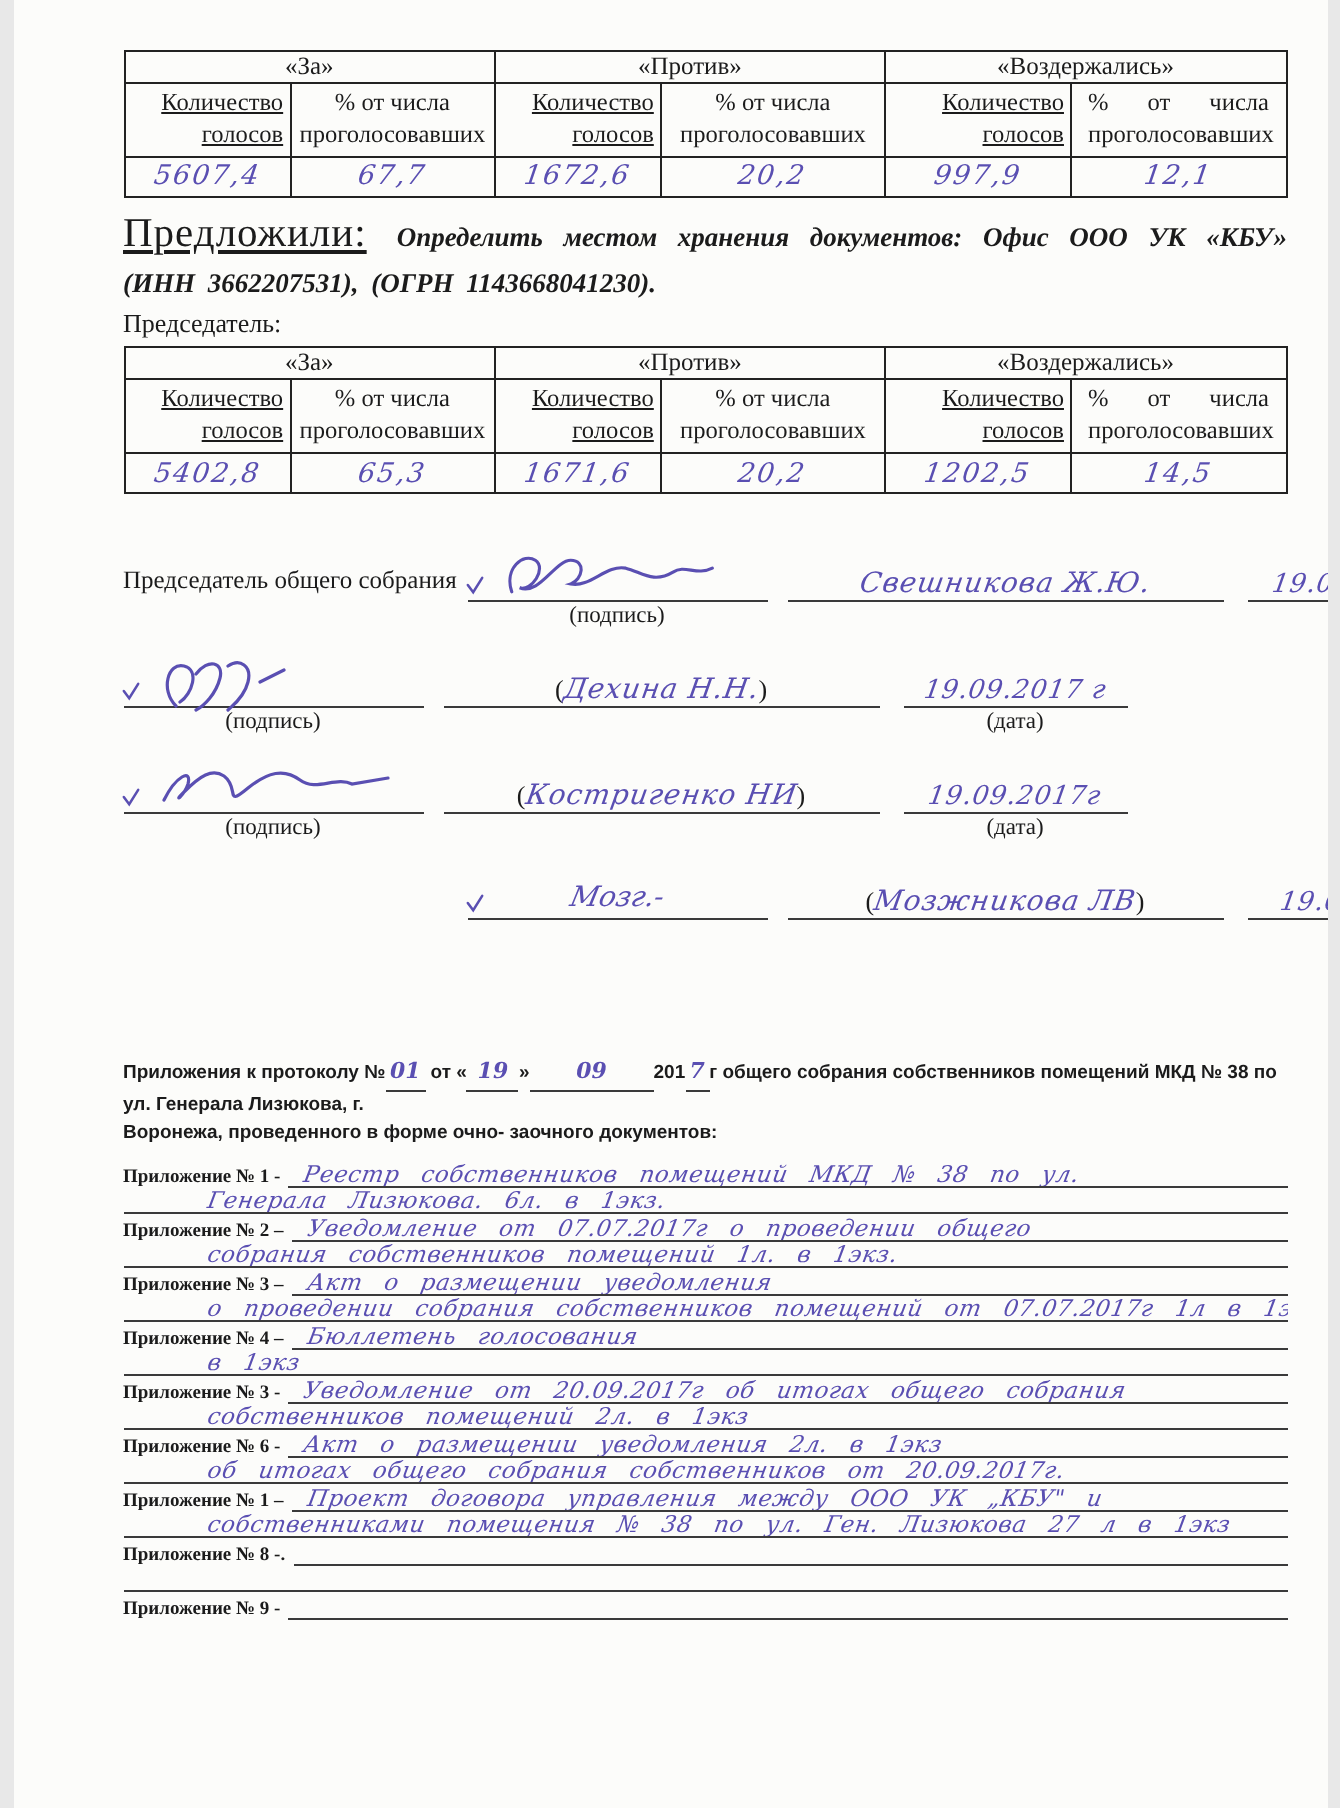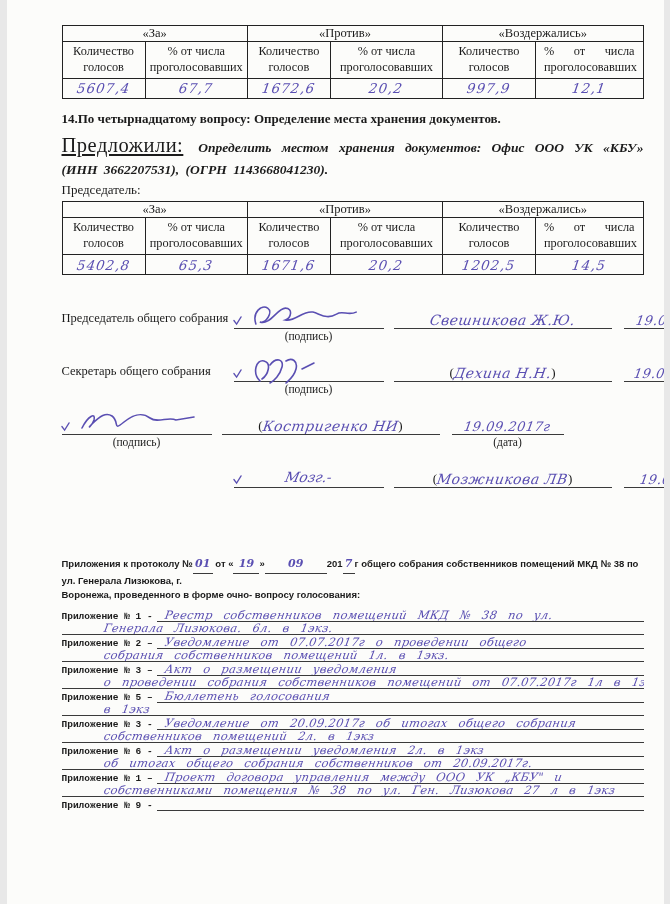--- a/index.html
+++ b/index.html
@@ -13,21 +13,21 @@
   .page{
     width:657px;height:904px;background:var(--paper);
     margin:0 auto;position:relative;overflow:hidden;
     padding:25px 20px 0 55px;
   }
   
   table.votes{border-collapse:collapse;width:100%;table-layout:fixed;}
   table.votes th,table.votes td{border:1px solid #222;font-weight:normal;}
   th.grp{font-weight:bold;font-size:12.5px;height:16px;text-align:center;padding:0 2px;}
   th.sub{font-size:12.3px;line-height:1.3;padding:2px 3px;height:36px;vertical-align:top;}
-  th.sub.left{text-align:center;}
+  th.sub.left{text-align:right;text-decoration:underline;}
   th.sub.center{text-align:center;}
   th.sub.just{text-align:justify;text-align-last:justify;padding:2px 8px;}
   td.val{height:20px;text-align:center;vertical-align:middle;}
   .hw{font-family:"DejaVu Serif",serif;font-style:italic;color:var(--ink);}
   td.val .hw{display:inline-block;transform:skewX(-8deg);font-size:13.5px;letter-spacing:1px;}
   .c1{width:14.3%}.c2{width:17.6%}.c3{width:14.3%}.c4{width:19.3%}.c5{width:16%}.c6{width:18.5%}
   
   p.decision{font-size:13px;line-height:1.38;margin-top:2px;text-align:left;}
   p.decision .lbl{font-weight:bold;text-decoration:underline;}
   .q14{font-weight:bold;font-size:13px;margin-top:12px;}
@@ -54,21 +54,21 @@
   
   .appendix{margin-top:56px;}
   .app-intro{font-family:"Liberation Sans",sans-serif;font-weight:bold;font-size:9.5px;line-height:1.5;}
   .slot{display:inline-block;border-bottom:1px solid var(--line);text-align:center;}
   .slot .hw-sm{font-size:11px;}
   .hw-sm{font-family:"DejaVu Serif",serif;font-style:italic;color:var(--ink);}
   .s-num{min-width:20px;} .s-day{min-width:26px;} .s-month{min-width:62px;} .s-year{min-width:12px;}
   .entries{margin-top:7px;}
   .entry{margin-bottom:1px;}
   .eline1{display:flex;align-items:flex-end;height:13px;}
-  .elabel{font-family:Liberation Mono, monospace;font-weight:bold;font-size:9.5px;white-space:nowrap;padding-right:4px;}
+  .elabel{font-family:Liberation Serif, serif;font-weight:bold;font-size:9.5px;white-space:nowrap;padding-right:4px;}
   .ehand{flex:1;border-bottom:1px solid var(--line);font-size:11.5px;line-height:12px;padding-left:8px;white-space:nowrap;overflow:hidden;word-spacing:7px;letter-spacing:.3px;transform:none;}
   .ehand .inner{display:inline-block;transform:skewX(-10deg);}
   .eline2{border-bottom:1px solid var(--line);height:13px;font-size:11.5px;line-height:12px;padding-left:42px;white-space:nowrap;overflow:hidden;word-spacing:7px;letter-spacing:.3px;}
   .eline2 .inner{display:inline-block;transform:skewX(-10deg);}
 </style>
 </head>
 <body>
 
 <div class="page">
 
@@ -100,21 +100,20 @@
       <td class="val"><span class="hw">67,7</span></td>
       <td class="val"><span class="hw">1672,6</span></td>
       <td class="val"><span class="hw">20,2</span></td>
       <td class="val"><span class="hw">997,9</span></td>
       <td class="val"><span class="hw">12,1</span></td>
     </tr>
   </tbody>
     </table>
 
 
-  <div class="q14">14.По четырнадцатому вопросу: Определение места хранения документов.</div>
 
   <div class="proposed"><span class="big">Предложили:</span><span class="prop-text">Определить местом хранения документов: Офис ООО УК «КБУ» (ИНН 3662207531), (ОГРН 1143668041230).</span></div>
 
   <div class="voted">Председатель:</div>
 
   <table class="votes">
     <colgroup>
         <col class="c1">
         <col class="c2">
         <col class="c3">
@@ -173,21 +172,20 @@
       </div>
       <div class="seg seg-date">
         <div class="line">
             <span class="hw date-hw">19.09.2017г</span>
           </div>
         <div class="subl">(дата)</div>
       </div>
     </div>
 
     <div class="sig-row">
-      <div class="sig-role">Секретарь общего собрания</div>
       <div class="seg seg-sig">
         <div class="line">
           <svg class="check" width="9" height="11" viewBox="0 0 10 12">
               <path d="M1 6 L4 10 L9 2" fill="none" stroke="#5a4fb2" stroke-width="1.4" stroke-linecap="round"></path>
             </svg>
           <svg class="sigsvg" width="110" height="30" viewBox="0 0 110 30">
               <path d="M12 26 C4 18 8 4 16 6 C24 8 20 20 14 24 M22 10 C28 2 36 4 34 12 C32 20 26 26 22 28 M38 6 C44 2 50 6 48 14 C46 22 40 26 38 28 M54 14 L66 8" fill="none" stroke="#5a4fb2" stroke-width="1.6" stroke-linecap="round"></path>
             </svg>
         </div>
         <div class="subl">(подпись)</div>
@@ -261,21 +259,21 @@
           </div>
         <div class="subl"></div>
       </div>
     </div>
 
   </div>
 
   <div class="appendix">
     <div class="app-intro">
       <div><span>Приложения к протоколу №</span><span class="slot s-num"><span class="hw-sm">01</span></span><span> от «</span><span class="slot s-day"><span class="hw-sm">19</span></span><span>»</span><span class="slot s-month"><span class="hw-sm">09</span></span><span>201</span><span class="slot s-year"><span class="hw-sm">7</span></span><span>г общего собрания собственников помещений МКД № 38 по ул. Генерала Лизюкова, г.</span></div>
-      <div>Воронежа, проведенного в форме очно- вопросу голосования:</div>
+      <div>Воронежа, проведенного в форме очно- заочного документов:</div>
     </div>
 
     <div class="entries">
 
       <div class="entry">
         <div class="eline1">
             <span class="elabel">Приложение № 1 -</span>
             <span class="ehand hw-sm"><span class="inner">Реестр собственников помещений МКД № 38 по ул.</span></span>
           </div>
         <div class="eline2 hw-sm"><span class="inner">Генерала Лизюкова. 6л. в 1экз.</span></div>
@@ -292,21 +290,21 @@
       <div class="entry">
         <div class="eline1">
             <span class="elabel">Приложение № 3 –</span>
             <span class="ehand hw-sm"><span class="inner">Акт о размещении уведомления</span></span>
           </div>
         <div class="eline2 hw-sm"><span class="inner">о проведении собрания собственников помещений от 07.07.2017г 1л в 1экз.</span></div>
       </div>
 
       <div class="entry">
         <div class="eline1">
-            <span class="elabel">Приложение № 5 –</span>
+            <span class="elabel">Приложение № 4 –</span>
             <span class="ehand hw-sm"><span class="inner">Бюллетень голосования</span></span>
           </div>
         <div class="eline2 hw-sm"><span class="inner">в 1экз</span></div>
       </div>
 
       <div class="entry">
         <div class="eline1">
             <span class="elabel">Приложение № 3 -</span>
             <span class="ehand hw-sm"><span class="inner">Уведомление от 20.09.2017г об итогах общего собрания</span></span>
           </div>
@@ -322,20 +320,27 @@
       </div>
 
       <div class="entry">
         <div class="eline1">
             <span class="elabel">Приложение № 1 –</span>
             <span class="ehand hw-sm"><span class="inner">Проект договора управления между ООО УК „КБУ" и</span></span>
           </div>
         <div class="eline2 hw-sm"><span class="inner">собственниками помещения № 38 по ул. Ген. Лизюкова 27 л в 1экз</span></div>
       </div>
 
+      <div class="entry">
+        <div class="eline1">
+            <span class="elabel">Приложение № 8 -.</span>
+            <span class="ehand hw-sm"><span class="inner"></span></span>
+          </div>
+        <div class="eline2 hw-sm"><span class="inner"></span></div>
+      </div>
 
       <div class="entry">
         <div class="eline1">
             <span class="elabel">Приложение № 9 -</span>
             <span class="ehand hw-sm"><span class="inner"></span></span>
           </div>
 
       </div>
 
     </div>

